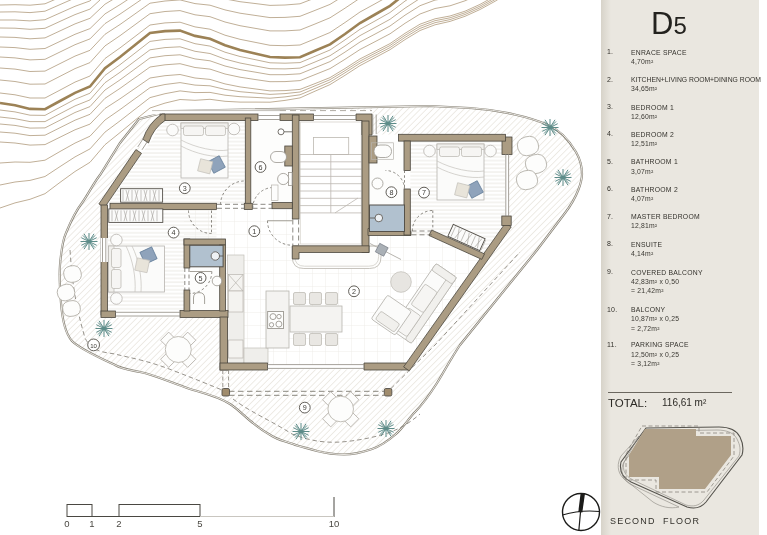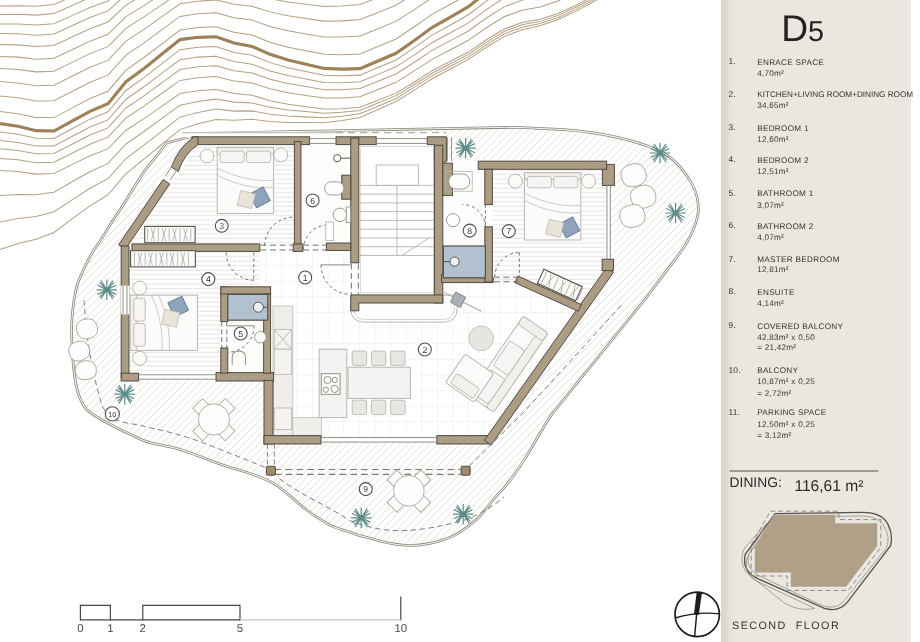--- a/index.html
+++ b/index.html
@@ -520,22 +520,22 @@
 <div class="t ar" style="left:30px;top:315.3px;">10,87m² x 0,25</div>
 <div class="t ar" style="left:30px;top:324.6px;">= 2,72m²</div>
 
 <div class="t num" style="left:6px;top:340.9px;">11.</div>
 <div class="t lbl" style="left:30px;top:341.4px;">PARKING SPACE</div>
 <div class="t ar" style="left:30px;top:350.7px;">12,50m² x 0,25</div>
 <div class="t ar" style="left:30px;top:360px;">= 3,12m²</div>
 
 <div style="position:absolute;left:7px;top:391.5px;width:124px;height:0;border-top:1px solid #6b675f;"></div>
 
-<div class="t" style="left:7px;top:397px;font-size:11.5px;color:#2c2a25;">DINING:</div>
-<div class="t" style="left:61px;top:397px;font-size:13px;color:#2c2a25;text-align:center;">116,61 m²</div>
+<div class="t" style="left:7px;top:397px;font-size:11.5px;color:#2c2a25;">TOTAL:</div>
+<div class="t" style="left:61px;top:397px;font-size:10px;color:#2c2a25;text-align:center;">116,61 m²</div>
 
 <svg width="150" height="100" viewBox="0 0 150 100" style="position:absolute;left:8px;top:416px;">
 
 <path d="M37,12 L110,11 C121,11 128,15 131,21 C134,27 135,32 133,39 L97,86 C92,92 85,93 78,91 L22,66 C14,62 10,55 12,46 Z" fill="none" stroke="#55534d" stroke-width="1.1"></path>
 <path d="M39,15 L108,14 C118,14 125,17 128,23 C131,29 132,33 130,40 L95,84 C90,90 84,91 77,89 L24,64 C16,60 13,54 15,46 Z" fill="none" stroke="#8a877f" stroke-width="0.6"></path>
 <path d="M30,20 L14,48 C11,57 14,64 21,68 L70,91 C61,93 52,91 44,86 L14,62 C8,56 8,47 12,40 Z" fill="none" stroke="#8a877f" stroke-width="0.6"></path>
 
 <path d="M36,13 L87,13 L87,20 L122,20 L122,39 L96,73 L50,73 L50,61 L20,61 L20,39 Z" fill="#b0a088"></path>
 
 <path d="M33,10 L90,10 L90,17 L125,17 L125,40 L98,76 L47,76 L47,64 L17,64 L17,38 Z" fill="none" stroke="#8a877f" stroke-width="0.8" stroke-dasharray="4,2.5"></path>

